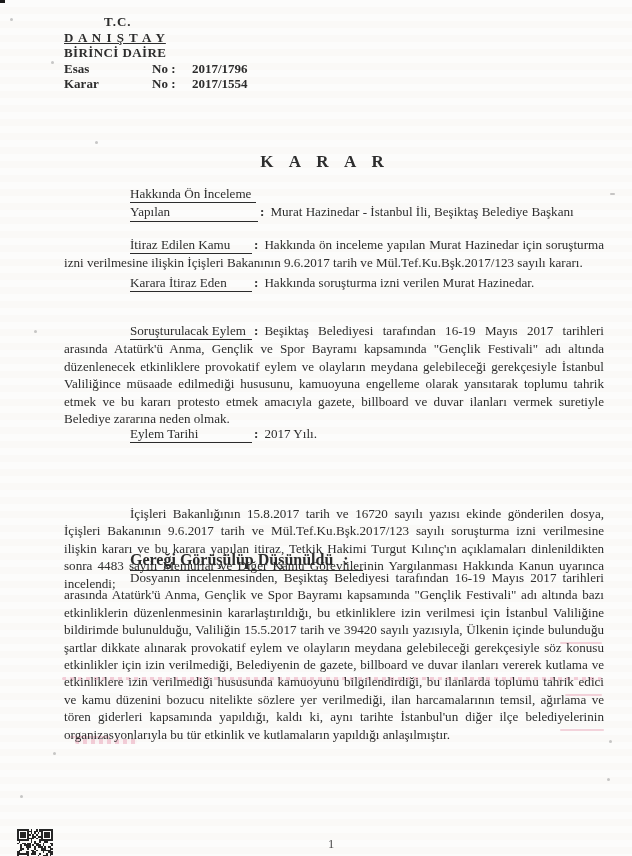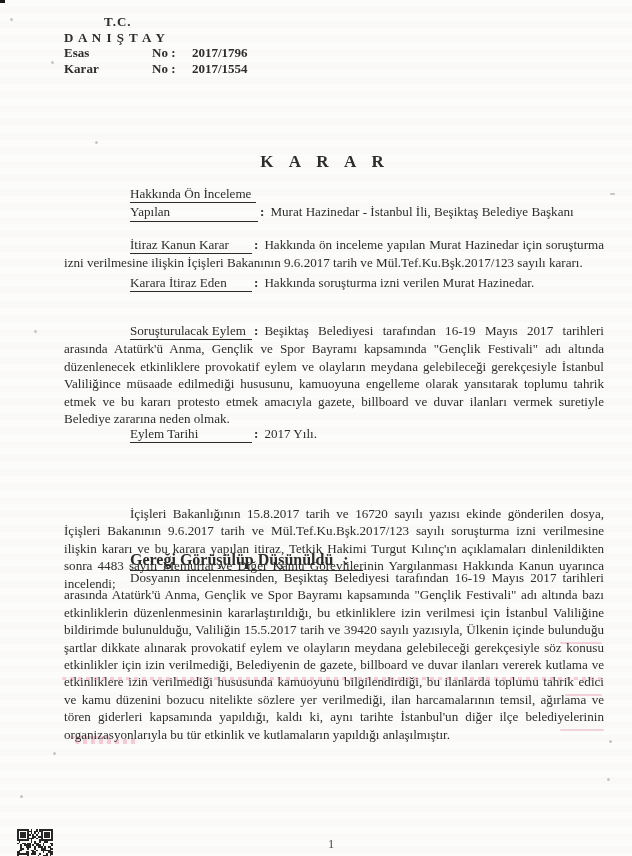--- a/index.html
+++ b/index.html
@@ -9,21 +9,21 @@
       repeating-linear-gradient(180deg,#fcfcfb 0 7px,#faf9f7 7px 14px),
       #fbfbf9;
     font-family:"Liberation Serif","DejaVu Serif",serif;
     color:#2d2d2d;
     padding-left:30px;
   }
   .txt{font-size:13.1px;line-height:17.4px;}
   
   .header{position:absolute;left:64px;top:14px;font-weight:700;font-size:13px;line-height:15.6px;}
   .state{margin-left:40px;letter-spacing:1px;}
-  .institution{letter-spacing:1px;}
+  .institution{letter-spacing:1px;text-decoration:underline;}
   .chamber{letter-spacing:.4px;}
   .case-row{display:flex;}
   .cl{width:52px;}
   .cn{width:40px;margin-left:36px;}
   
   .title{position:absolute;left:0;right:12px;top:152px;text-align:center;
     font-weight:700;font-size:17px;letter-spacing:6px;}
   
   .sec,.para{position:absolute;left:64px;width:540px;margin:0;text-align:justify;}
   .sec2,.sec3,.sec4,.sec5,.para{text-indent:66px;}
@@ -75,41 +75,42 @@
   <div class="artifact pink" style="left:560px;top:642px;width:42px;height:2px;"></div>
   <div class="artifact pink wavy" style="left:62px;top:677px;width:540px;"></div>
   <div class="artifact pink" style="left:565px;top:694px;width:37px;height:2px;"></div>
   <div class="artifact pink" style="left:560px;top:729px;width:44px;height:2px;"></div>
   <div class="artifact pink wavy" style="left:75px;top:739px;width:62px;height:5px;"></div>
   <div class="artifact pink" style="left:70px;top:736px;width:40px;height:2px;"></div>
 
   <div class="header">
     <div class="state">T.C.</div>
     <div class="institution">D A N I Ş T A Y</div>
+    <div class="chamber">BİRİNCİ DAİRE</div>
     <div class="case-row">
       <span class="cl">Esas</span>
         <span class="cn">No :</span>
         <span>2017/1796</span>
     </div>
     <div class="case-row">
       <span class="cl">Karar</span>
         <span class="cn">No :</span>
         <span>2017/1554</span>
     </div>
   </div>
 
   <div class="title">K A R A R</div>
 
   <p class="sec sec1 txt">
     <span class="lbl lblpre">Hakkında Ön İnceleme</span><br>
     <span class="lbl w0">Yapılan</span><span class="sep">:</span><span>Murat Hazinedar - İstanbul İli, Beşiktaş Belediye Başkanı</span>
   </p>
 
   <p class="sec sec2 txt">
-    <span class="lbl w1">İtiraz Kanun Karar</span><span class="sep">:</span><span>Hakkında ön inceleme yapılan Murat Hazinedar için soruşturma izni verilmesine ilişkin İçişleri Bakanının 9.6.2017 tarih ve Mül.Tef.Ku.Bşk.2017/123 sayılı kararı.</span>
+    <span class="lbl w1">İtiraz Edilen Kamu</span><span class="sep">:</span><span>Hakkında ön inceleme yapılan Murat Hazinedar için soruşturma izni verilmesine ilişkin İçişleri Bakanının 9.6.2017 tarih ve Mül.Tef.Ku.Bşk.2017/123 sayılı kararı.</span>
   </p>
 
   <p class="sec sec3 txt">
     <span class="lbl w1">Karara İtiraz Eden</span><span class="sep">:</span><span>Hakkında soruşturma izni verilen Murat Hazinedar.</span>
   </p>
 
   <p class="sec sec4 txt">
     <span class="lbl w1">Soruşturulacak Eylem</span><span class="sep">:</span><span>Beşiktaş Belediyesi tarafından 16-19 Mayıs 2017 tarihleri arasında Atatürk'ü Anma, Gençlik ve Spor Bayramı kapsamında "Gençlik Festivali" adı altında düzenlenecek etkinliklere provokatif eylem ve olayların meydana gelebileceği gerekçesiyle İstanbul Valiliğince müsaade edilmediği hususunu, kamuoyuna engelleme olarak yansıtarak toplumu tahrik etmek ve bu kararı protesto etmek amacıyla gazete, billboard ve duvar ilanları vermek suretiyle Belediye zararına neden olmak.</span>
   </p>
 

